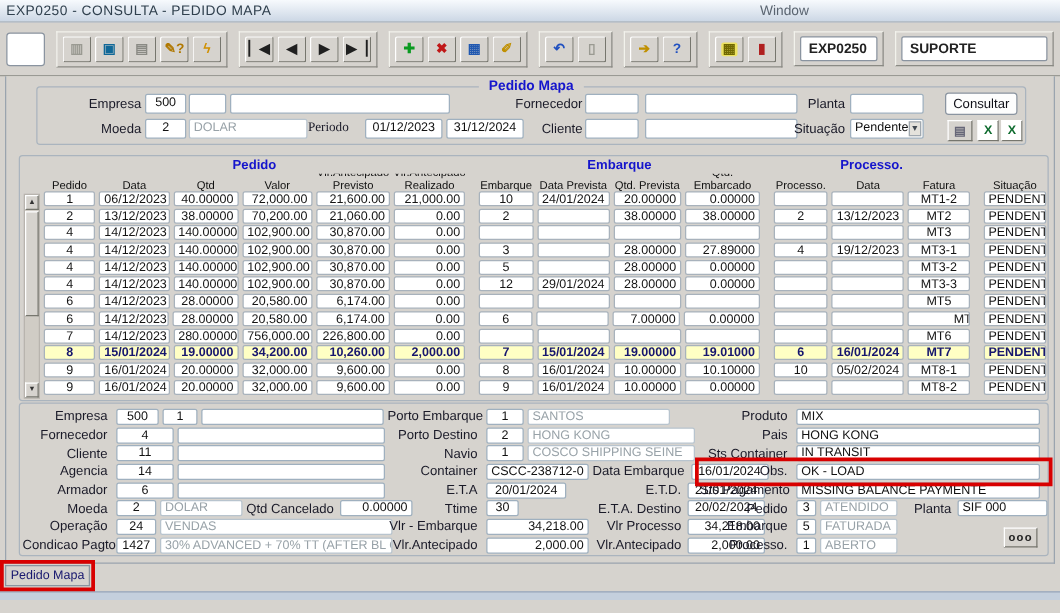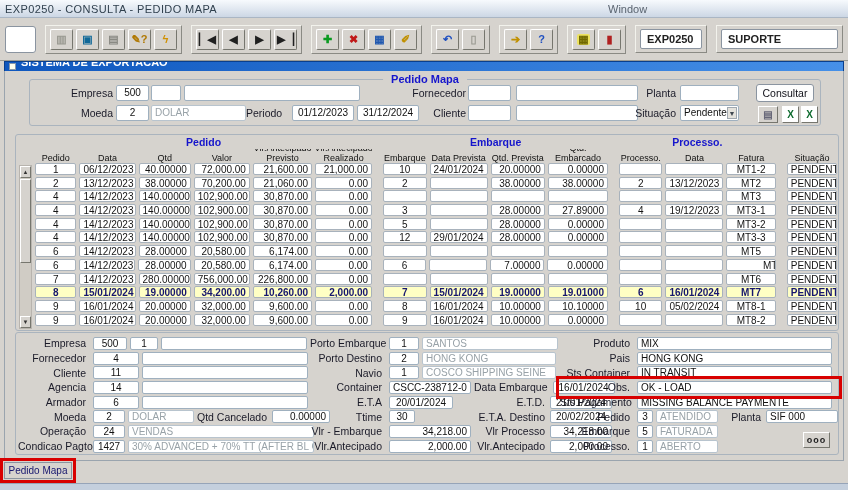--- a/index.html
+++ b/index.html
@@ -204,24 +204,20 @@
         </div>
       </div>
     <div class="tb-group">
       <div class="tb-field code">EXP0250</div>
     </div>
     <div class="tb-group">
       <div class="tb-field user">SUPORTE</div>
     </div>
   </div>
 
-  <div class="child-caption">
-    <span class="cc-icon"></span>
-    <span>SISTEMA DE EXPORTACAO</span>
-  </div>
 
   <div class="main">
 
     <div class="groupbox" style="left:24px;top:8px;width:792px;height:47px;">
       <div class="gb-title">Pedido Mapa</div>
 
       <span class="flabel" style="left:20px;top:7px;width:63px;">Empresa</span>
       <div class="fld abs c" style="left:86px;top:5px;width:33px;">500</div>
       <div class="fld abs" style="left:121px;top:5px;width:30px;"></div>
       <div class="fld abs" style="left:154px;top:5px;width:176px;"></div>
@@ -232,21 +228,21 @@
 
       <span class="flabel" style="left:600px;top:7px;width:46px;">Planta</span>
       <div class="fld abs" style="left:650px;top:5px;width:59px;"></div>
 
       <div class="btn" style="position:absolute;left:726px;top:4px;width:58px;height:18px;line-height:16px;">Consultar</div>
 
       <span class="flabel" style="left:20px;top:27px;width:63px;">Moeda</span>
       <div class="fld abs c" style="left:86px;top:25px;width:33px;">2</div>
       <div class="fld abs ro" style="left:121px;top:25px;width:95px;">DOLAR</div>
 
-      <span class="flabel" style="left:216px;top:27px;width:33px;">Periodo</span>
+      <span class="flabel" style="left:216px;top:27px;width:33px;font-family:Liberation Serif, serif;">Periodo</span>
       <div class="fld abs c" style="left:262px;top:25px;width:62px;">01/12/2023</div>
       <div class="fld abs c" style="left:327px;top:25px;width:62px;">31/12/2024</div>
 
       <span class="flabel" style="left:376px;top:27px;width:60px;">Cliente</span>
       <div class="fld abs" style="left:438px;top:25px;width:43px;"></div>
       <div class="fld abs" style="left:486px;top:25px;width:122px;"></div>
 
       <span class="flabel" style="left:602px;top:27px;width:44px;">Situação</span>
       <div class="fld abs combo" style="left:650px;top:25px;width:59px;">
         <span>Pendente</span>
@@ -559,21 +555,21 @@
           <div class="drow">
             <span class="dlabel" style="width: 72px;">Condicao Pagto</span>
             <div class="fld c" style="width: 32px;">1427</div>
             <div class="fld ro" style="width: 186px;">30% ADVANCED + 70% TT (AFTER BL COPY)</div>
           </div>
         </div>
       <div class="dcol dcol-mid">
           <div class="drow">
             <span class="dlabel" style="width: 76px;">Porto Embarque</span>
             <div class="fld c" style="width: 30px;">1</div>
-            <div class="fld ro" style="width: 136px;">SANTOS</div>
+            <div class="fld ro" style="width: 114px;">SANTOS</div>
           </div>
           <div class="drow">
             <span class="dlabel" style="width: 76px;">Porto Destino</span>
             <div class="fld c" style="width: 30px;">2</div>
             <div class="fld ro" style="width: 134px;">HONG KONG</div>
           </div>
           <div class="drow">
             <span class="dlabel" style="width: 76px;">Navio</span>
             <div class="fld c" style="width: 30px;">1</div>
             <div class="fld ro" style="width: 134px;">COSCO SHIPPING SEINE</div>

